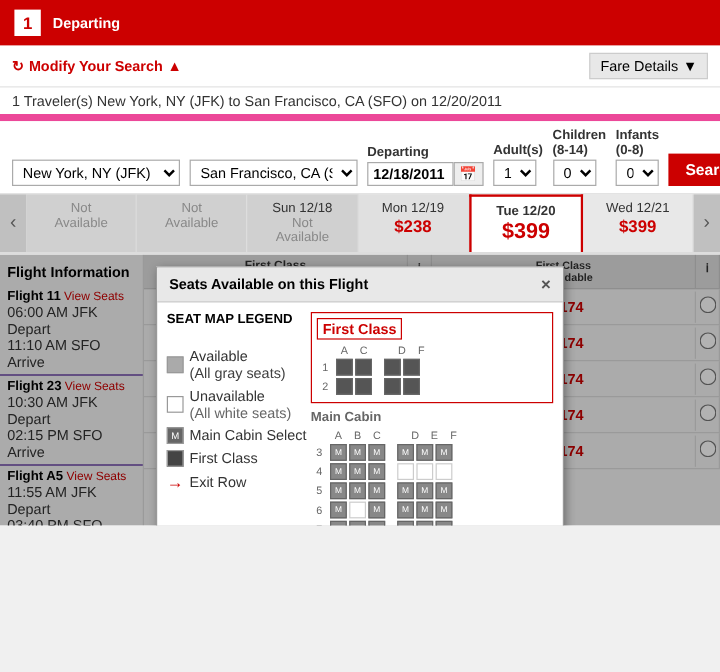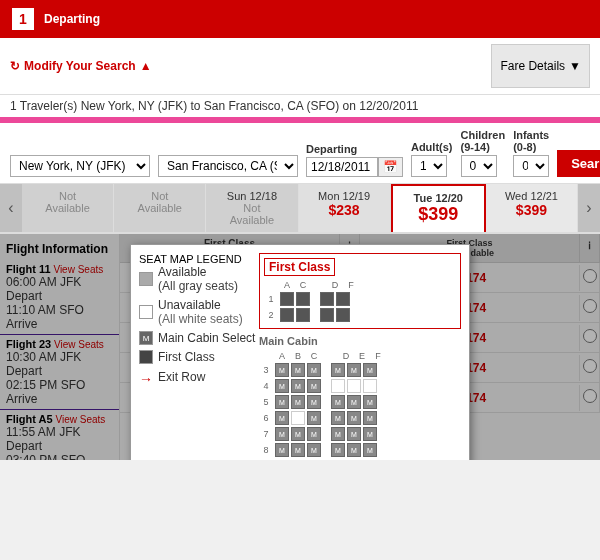--- a/index.html
+++ b/index.html
@@ -36,21 +36,21 @@
     .modify-link {
       color: #cc0000;
       font-weight: bold;
       font-size: 13px;
       cursor: pointer;
       display: flex; align-items: center; gap: 4px;
     }
     .fare-details-btn {
       background: #e8e8e8;
       border: 1px solid #ccc;
-      padding: 14px 8px;
+      padding: 3px 8px;
       cursor: pointer;
       display: flex; align-items: center; gap: 4px;
       font-size: 12px;
     }
 
     
     .traveler-info {
       background: white;
       padding: 4px 10px;
       font-size: 12px;
@@ -239,23 +239,23 @@
       gap: 0;
       padding: 8px;
     }
 
     
     .legend {
       width: 120px;
       font-size: 10px;
     }
     .legend-title {
-      font-weight: normal;
+      font-weight: bold;
       font-size: 11px;
-      margin-bottom: 0;
+      margin-bottom: 18px;
       text-transform: uppercase;
     }
     .legend-item {
       display: flex;
       align-items: center;
       gap: 5px;
       margin-bottom: 5px;
       font-size: 10px;
       color: #333;
     }
@@ -337,30 +337,30 @@
   <div class="form-group">
     <select style="width:140px;">
       <option>San Francisco, CA (SFO)</option>
     </select>
   </div>
   <div style="display:flex;flex-direction:column;gap:2px;">
     <div style="display:flex;gap:8px;align-items:flex-end;">
       <div class="form-group">
         <label>Departing</label>
         <div class="date-input-wrap">
-          <input type="text" value="12/18/2011" style="width: 72px;">
+          <input type="text" value="12/18/2011" style="width: 72px; font-weight: bold;">
           <div class="cal-icon">📅</div>
         </div>
       </div>
       <div class="form-group">
         <label>Adult(s)</label>
         <select style="width:36px;"><option>1</option></select>
       </div>
       <div class="form-group">
-        <label>Children (9-14)</label>
+        <label>Children (8-14)</label>
         <select style="width:36px;"><option>0</option></select>
       </div>
       <div class="form-group">
         <label>Infants (0-8)</label>
         <select style="width:36px;"><option>0</option></select>
       </div>
       <button class="search-btn">Search</button>
     </div>
   </div>
 </div>
@@ -453,20 +453,24 @@
     <div class="fare-row">
       <div class="fare-cell"><span class="price">$799</span></div>
       <div class="fare-cell" style="max-width:20px;"><input type="radio" class="fare-radio" style=""></div>
       <div class="fare-cell"><span class="price">$2174</span></div>
       <div class="fare-cell" style="max-width:20px;"><input type="radio" class="fare-radio" style=""></div>
     </div>
   </div>
 
   <div class="modal-overlay">
     <div class="modal">
+      <div class="modal-title">
+        <span>Seats Available on this Flight</span>
+        <span class="modal-close">×</span>
+      </div>
       <div class="modal-body">
 
         <div class="legend">
           <div class="legend-title">SEAT MAP LEGEND</div>
           <div class="legend-item">
             <span class="legend-seat available"></span>
             <span>Available<br><span style="color:#404040">(All gray seats)</span></span>
           </div>
           <div class="legend-item">
             <span class="legend-seat unavailable"></span>

